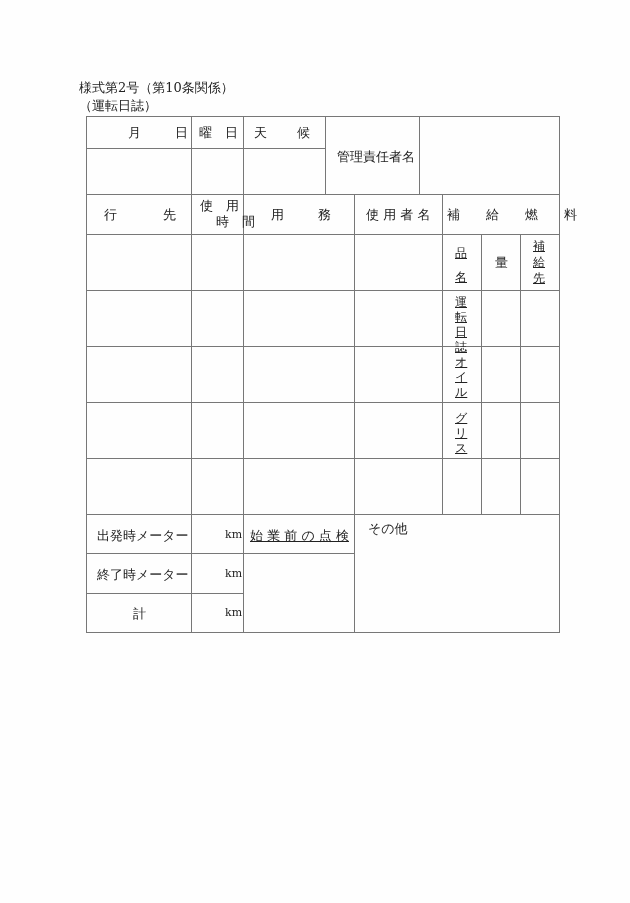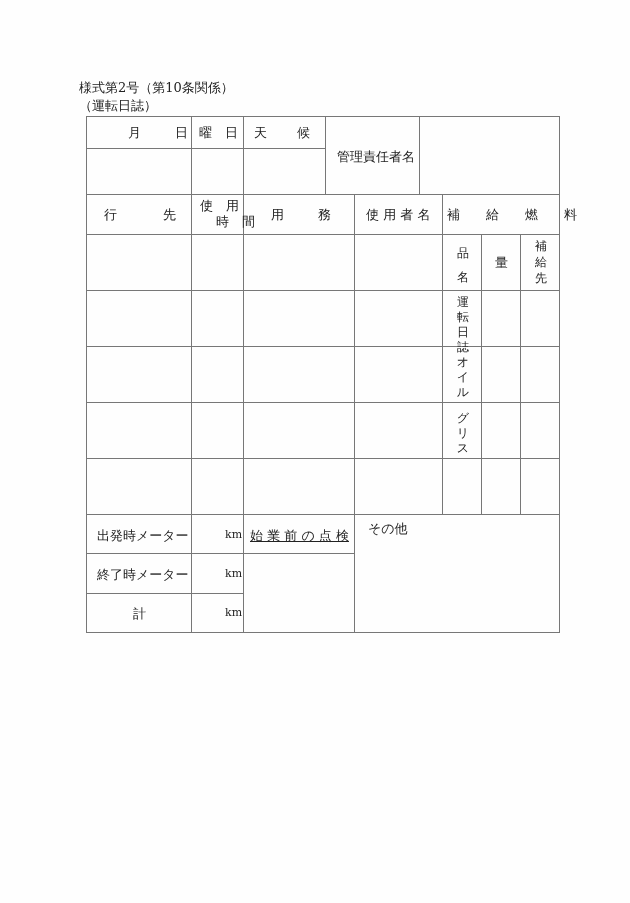--- a/index.html
+++ b/index.html
@@ -2,21 +2,21 @@
 <html><head>
 <meta charset="utf-8">
 <style>
   html, body { margin:0; padding:0; background:#fefefe; }
   body { width:630px; height:903px; position:relative; overflow:hidden;
          font-family:"DejaVu Serif","Liberation Serif",serif; color:#222; }
   .t { position:absolute; font-size:13px; line-height:1; white-space:nowrap; }
   .hl { position:absolute; height:0; border-top:1.2px solid #777; }
   .vl { position:absolute; width:0; border-left:1.2px solid #777; }
   .cell { position:absolute; }
-  .vert { position:absolute; font-size:12px; line-height:15px; width:14px; text-align:right; white-space:normal; word-break:break-all; }
+  .vert { position:absolute; font-size:12px; line-height:15px; width:14px; text-align:left; white-space:normal; word-break:break-all;text-decoration:underline; }
 </style>
 </head>
 <body>
 
 <div class="t" style="left:79px;top:81px;">様式第2号（第10条関係）</div>
 <div class="t" style="left:79px;top:99px;">（運転日誌）</div>
 
 <div>
 
   <div class="hl" style="left:86px;width:474px;top:116px;"></div>

